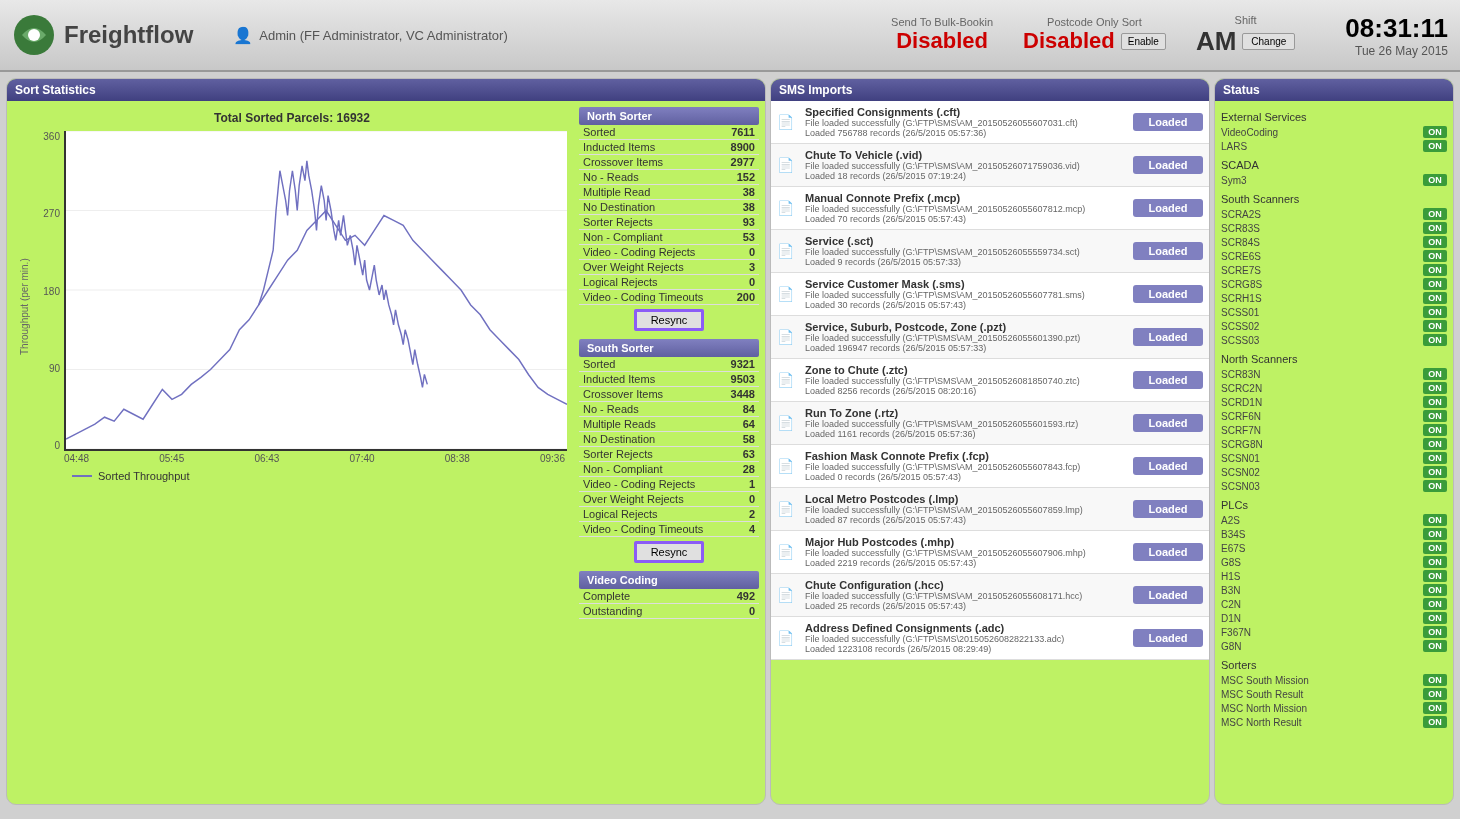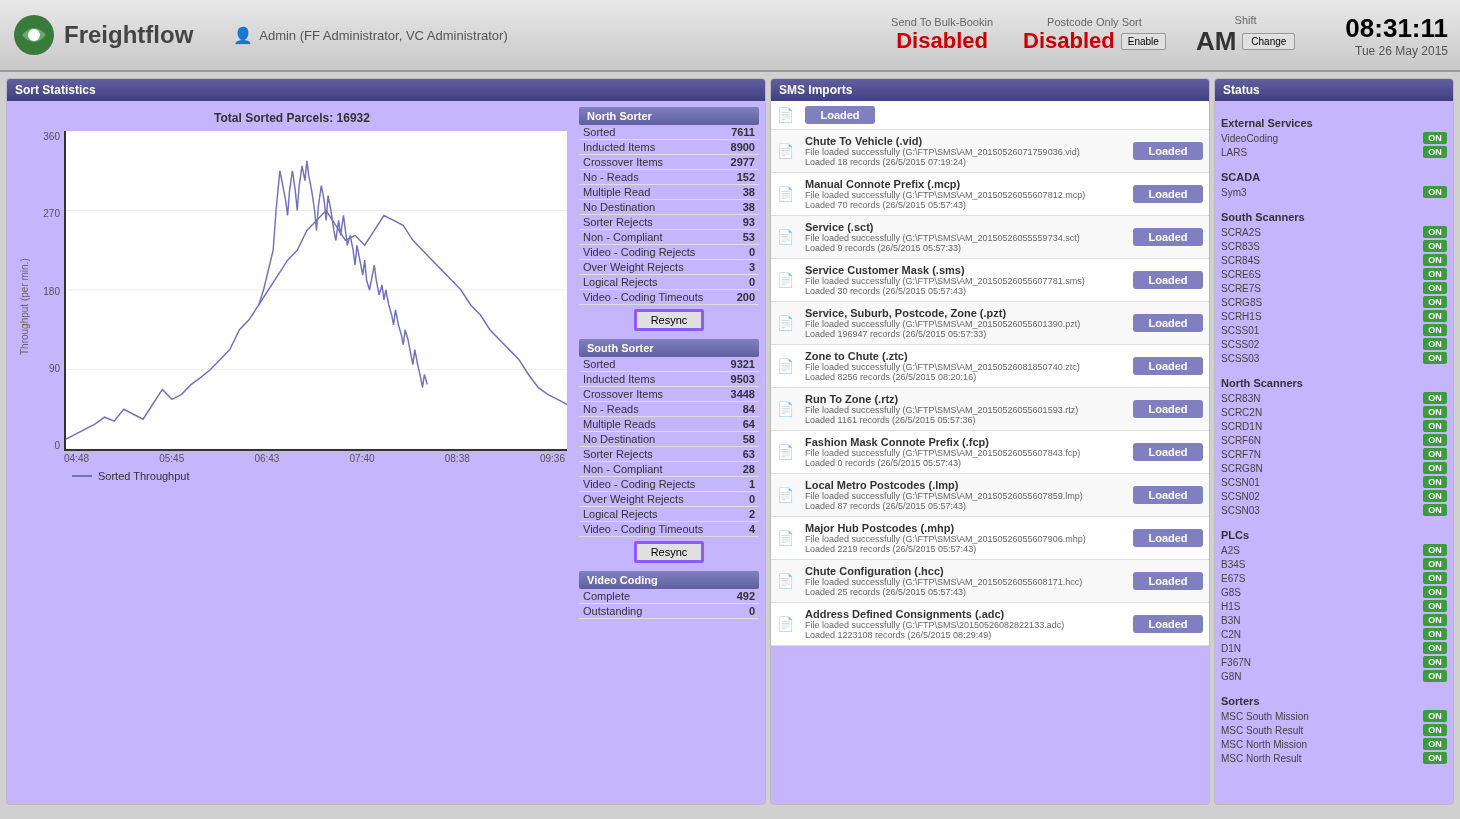--- a/index.html
+++ b/index.html
@@ -94,23 +94,23 @@
     
     .main-content {
       display: flex;
       gap: 4px;
       padding: 6px;
       height: calc(819px - 80px);
     }
 
     
     .panel {
-      background: #c4b5fd;
+      background: #bef264;
       border: 1px solid #bbb;
-      border-radius: 4px;
+      border-radius: 10px;
       overflow: hidden;
     }
     .panel-header {
       background: linear-gradient(to bottom, #6060a0, #404080);
       color: white;
       font-weight: bold;
       padding: 4px 8px;
       font-size: 12px;
     }
     .panel-header.sms { background: linear-gradient(to bottom, #6060a0, #404080); }
@@ -264,23 +264,23 @@
     
     .status-panel {
       flex: 1;
       min-width: 160px;
     }
     .status-content {
       padding: 4px 6px;
       font-size: 11px;
     }
     .status-section-title {
-      font-weight: bold;
+      font-weight: normal;
       font-size: 11px;
-      margin: 12px 0 2px 0;
+      margin: 6px 0 2px 0;
       color: #333;
     }
     .status-item {
       display: flex;
       align-items: center;
       justify-content: space-between;
       padding: 1px 0;
     }
     .status-label {
       color: #444;
@@ -529,20 +529,25 @@
     </div>
   </div>
 
   <div class="panel sms-panel">
     <div class="panel-header sms">
       <span>SMS Imports</span>
     </div>
     <div class="sms-list" id="sms-list">
     <div class="sms-item">
     <span class="sms-icon">📄</span>
+    <div class="sms-info">
+      <div class="sms-name">Specified Consignments (.cft)</div>
+      <div class="sms-path">File loaded successfully (G:\FTP\SMS\AM_20150526055607031.cft)</div>
+      <div class="sms-path">Loaded 756788 records (26/5/2015 05:57:36)</div>
+    </div>
     <div class="sms-status">
       <span class="loaded-badge">Loaded</span>
     </div>
   </div>
         <div class="sms-item">
     <span class="sms-icon">📄</span>
     <div class="sms-info">
       <div class="sms-name">Chute To Vehicle (.vid)</div>
       <div class="sms-path">File loaded successfully (G:\FTP\SMS\AM_20150526071759036.vid)</div>
       <div class="sms-path">Loaded 18 records (26/5/2015 07:19:24)</div>

